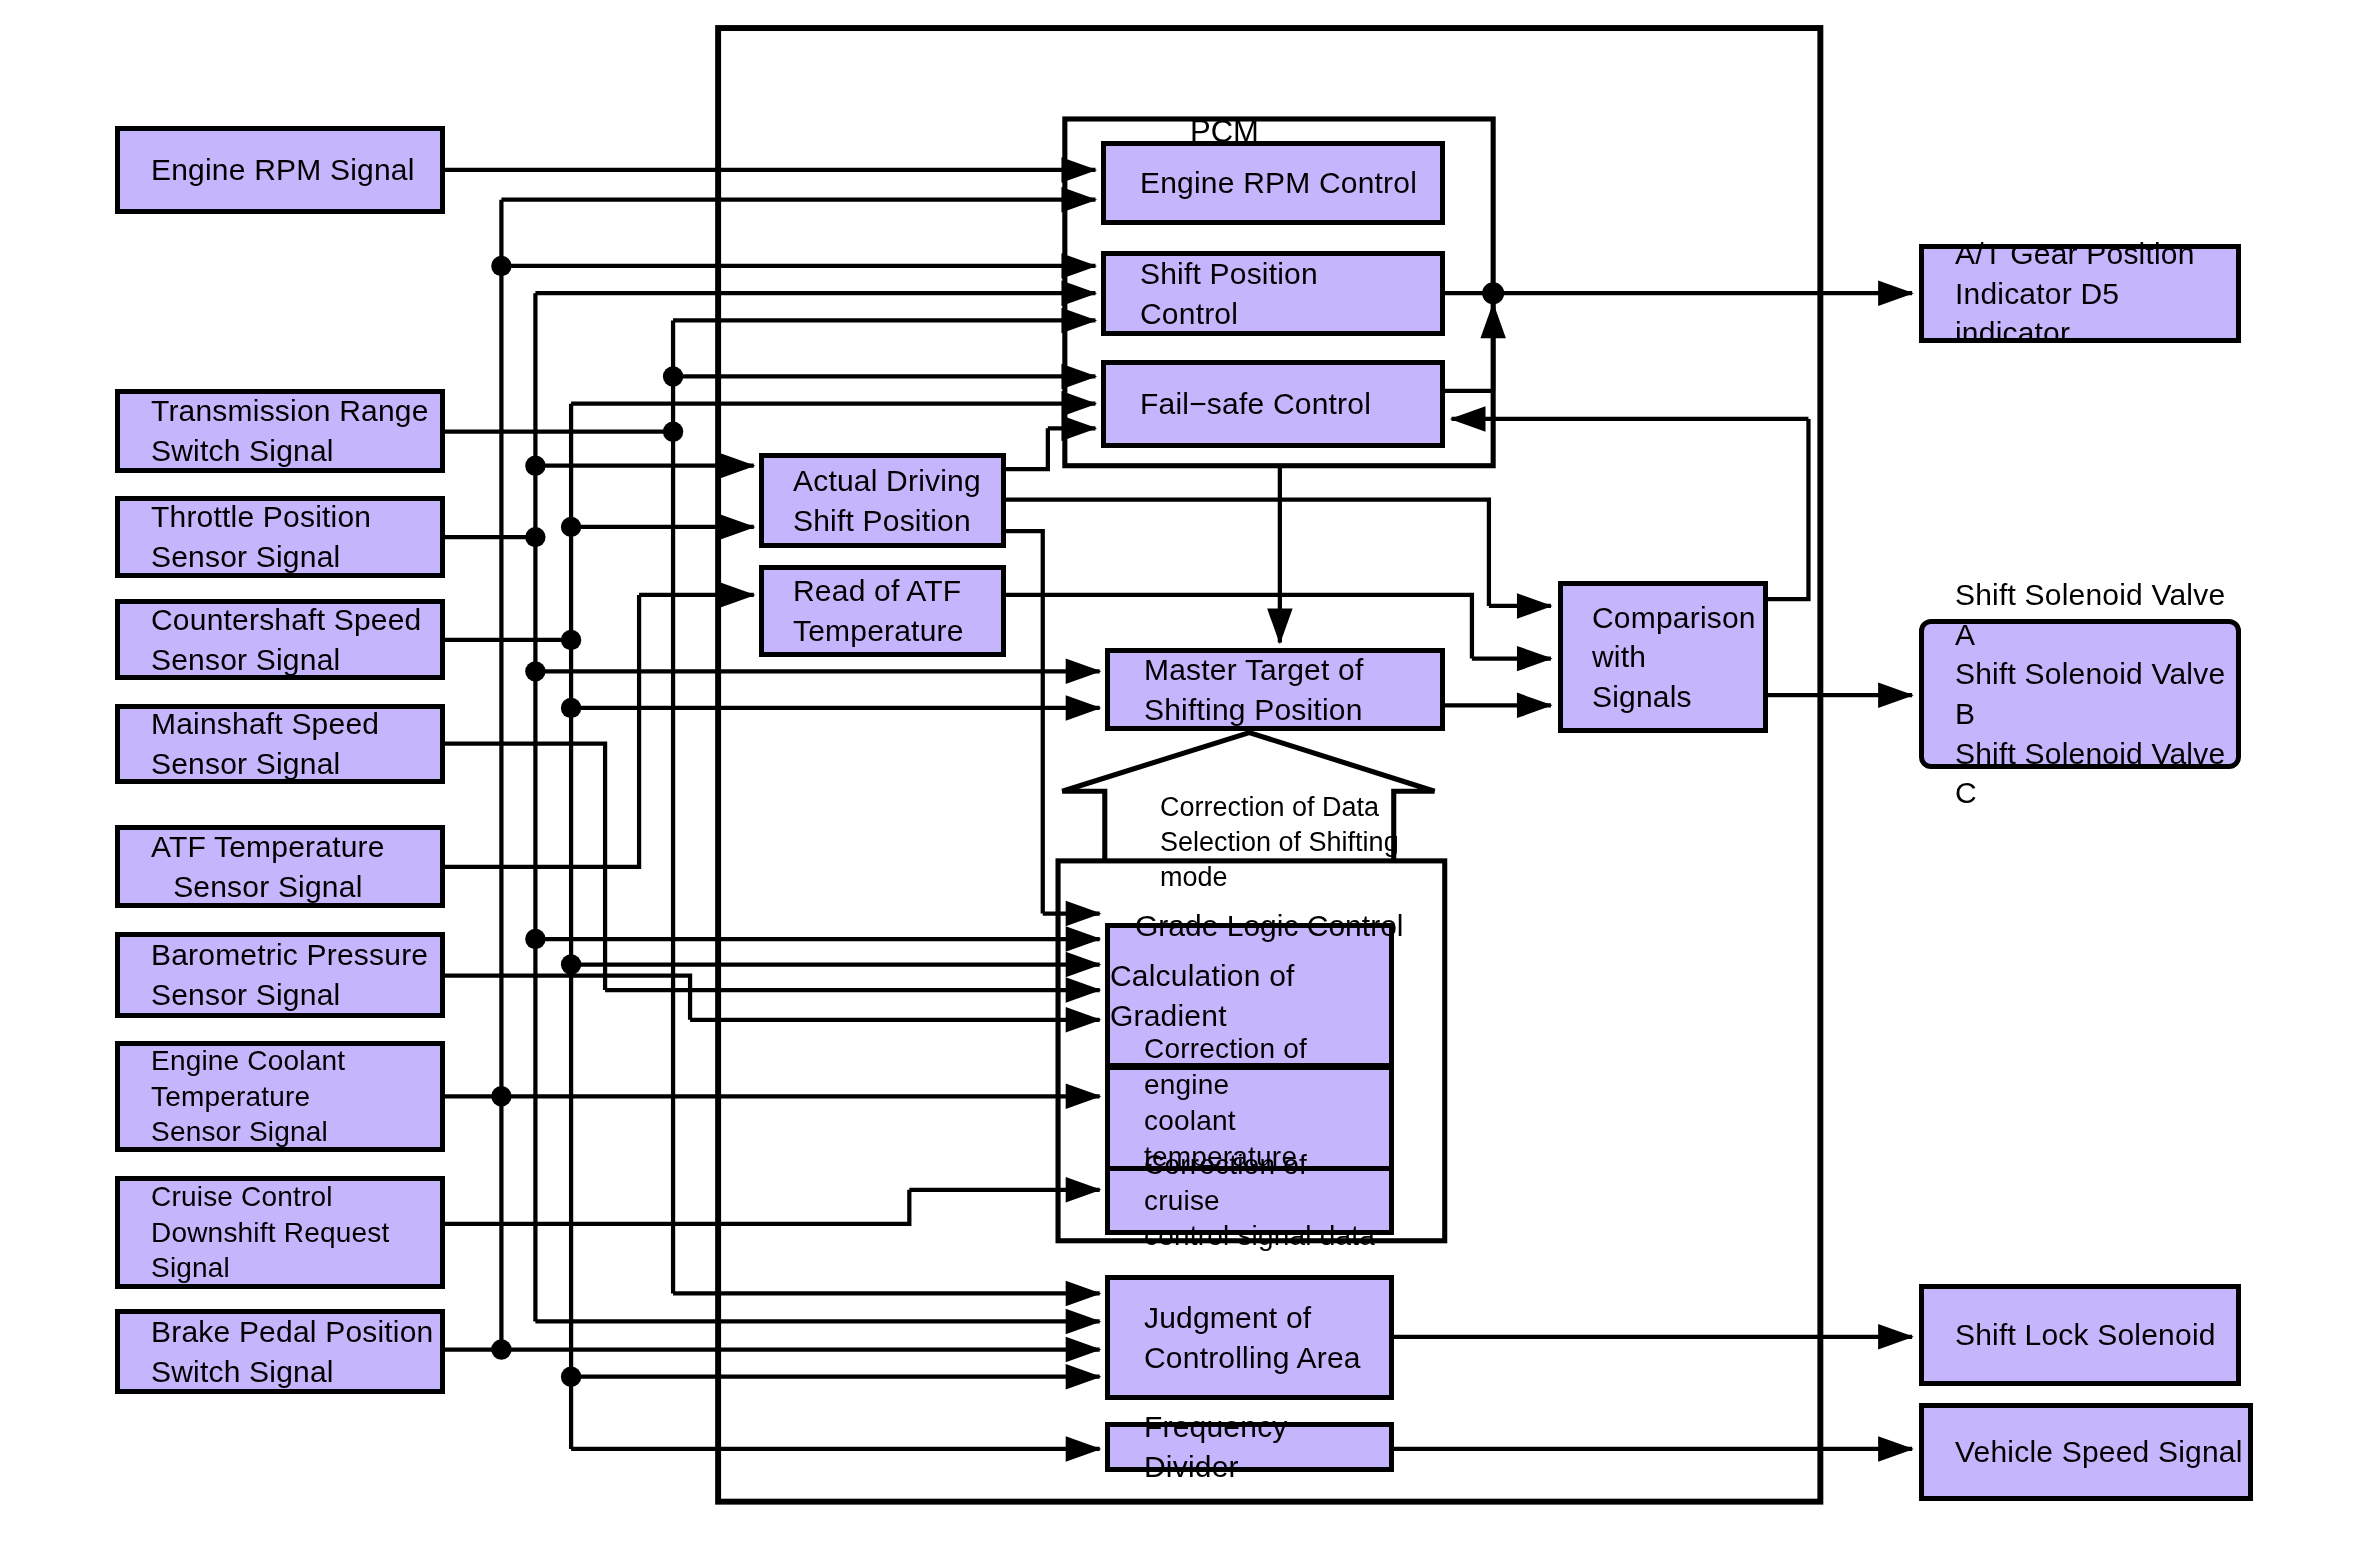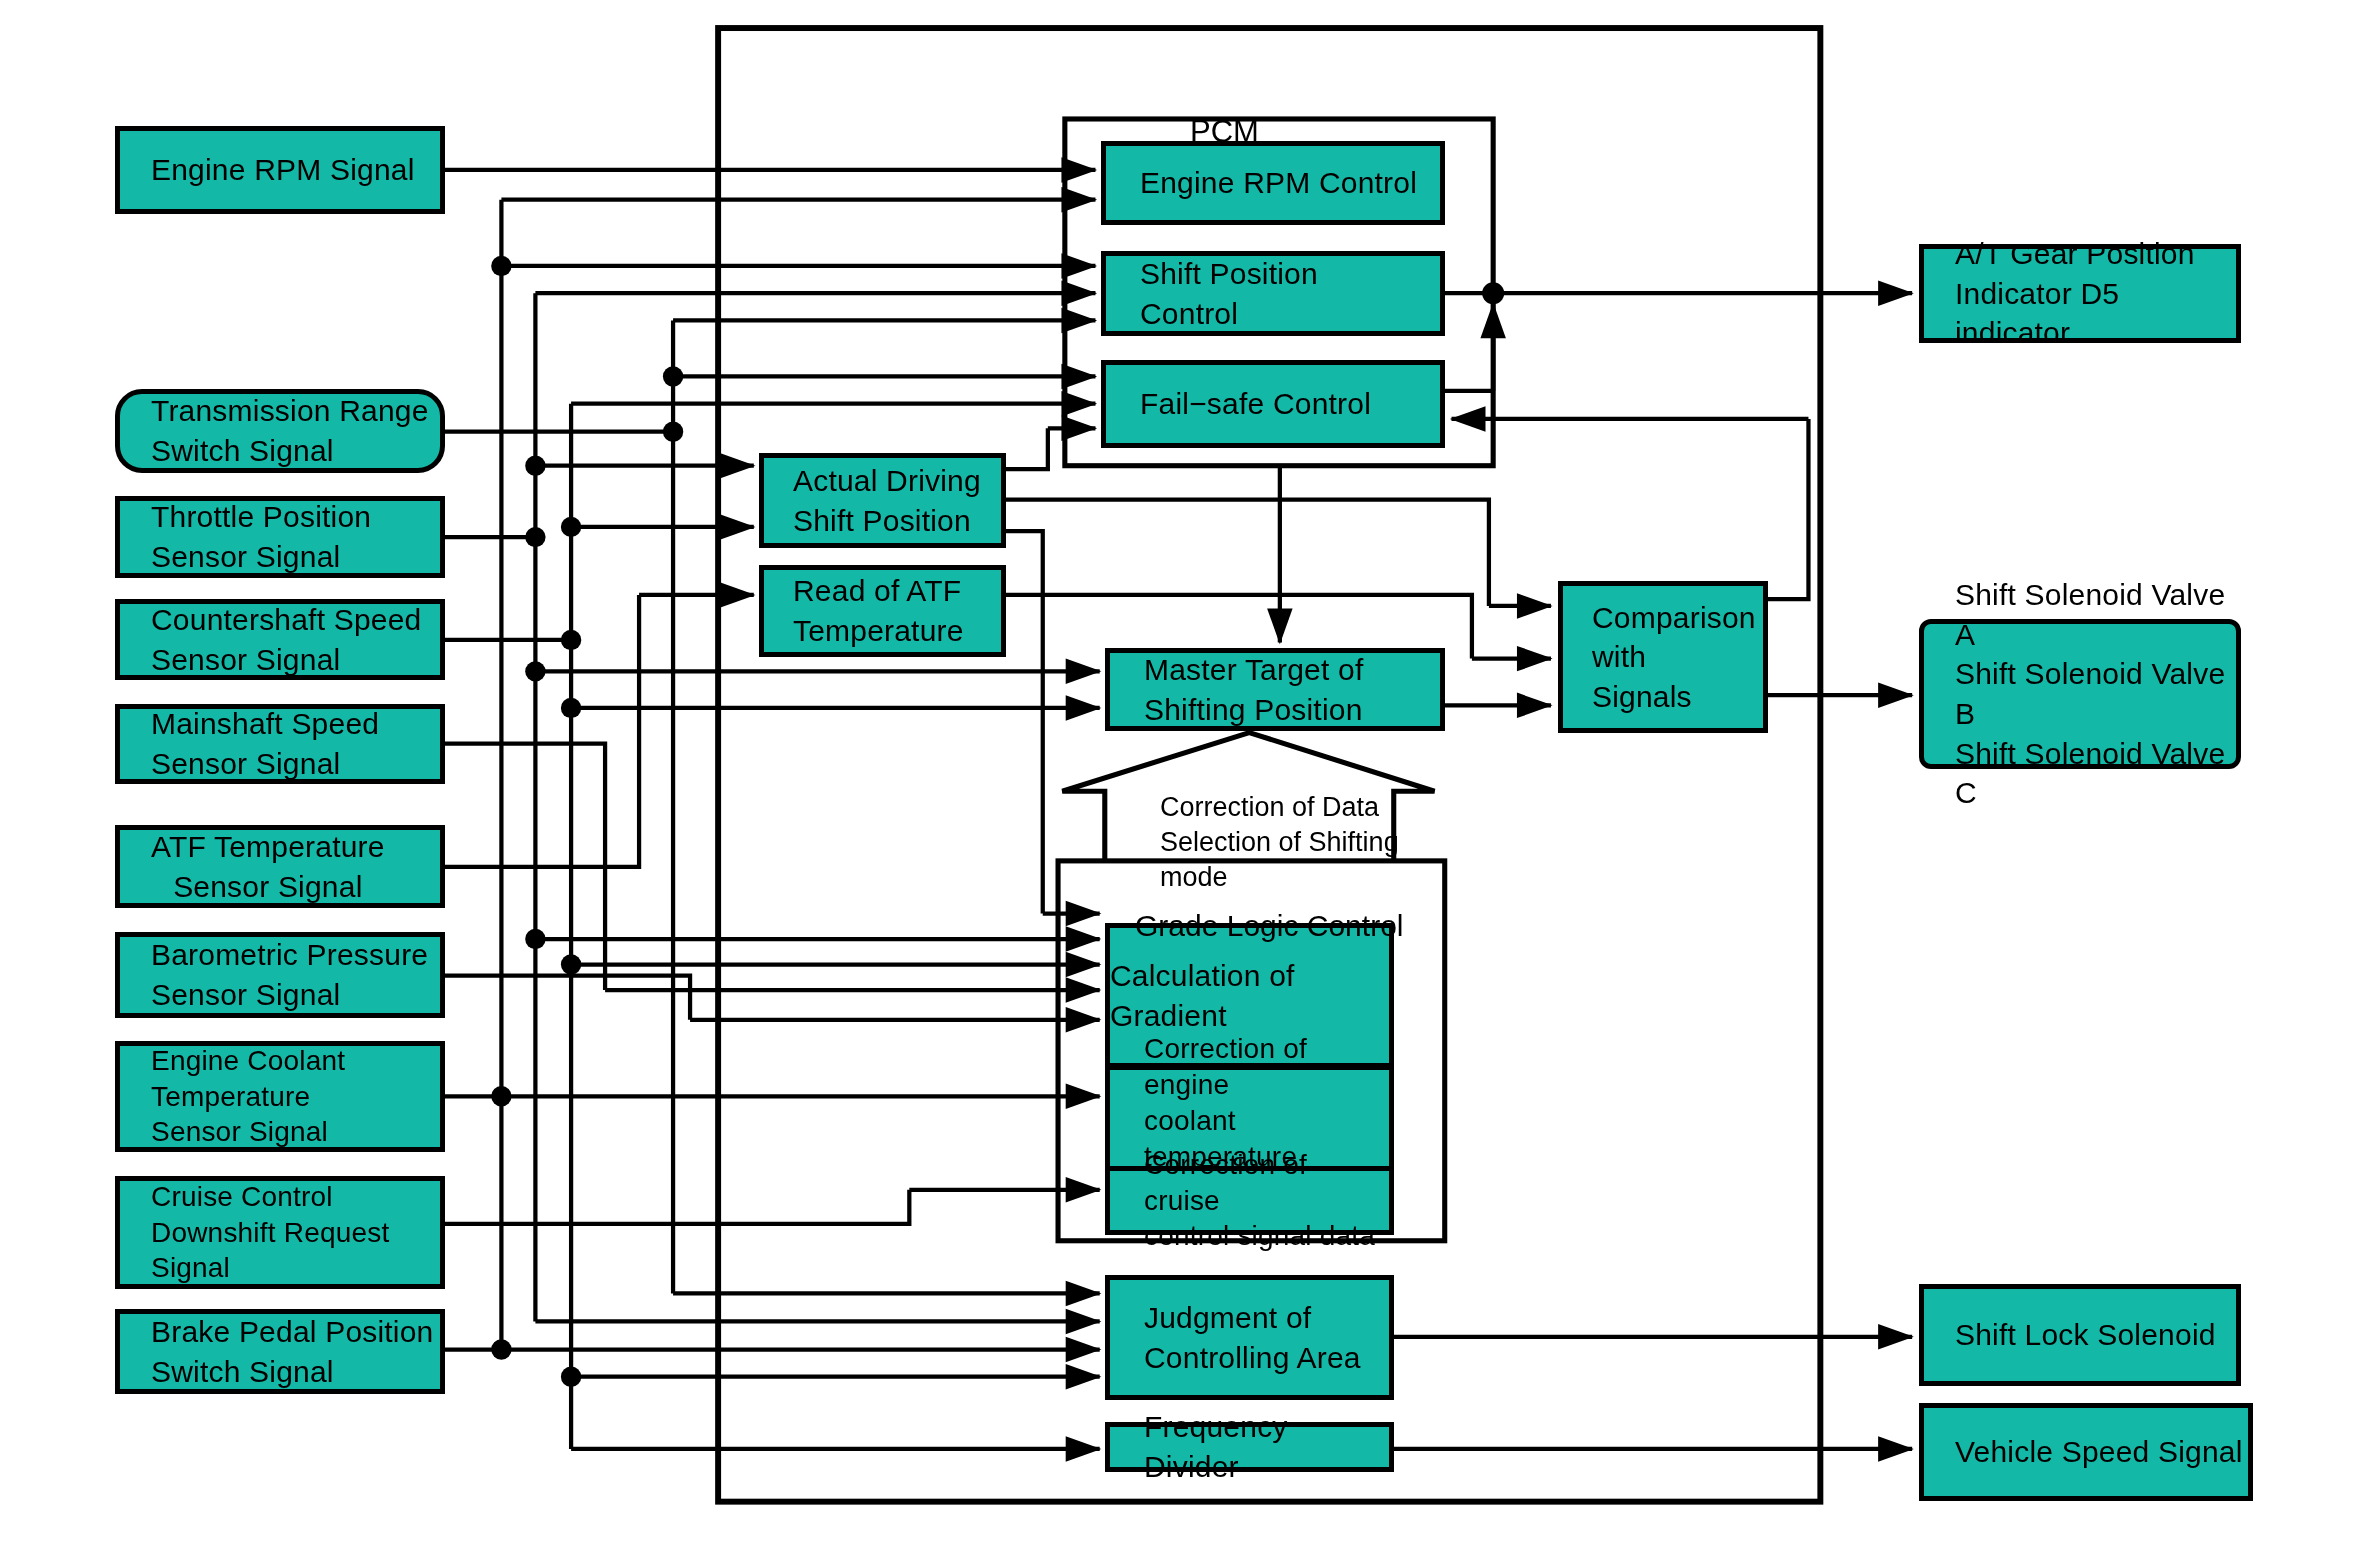--- a/index.html
+++ b/index.html
@@ -1,19 +1,19 @@
 <!DOCTYPE html>
 <html style="font-size:13.6px"><head>
 <meta charset="utf-8">
 <style>
   html,body{margin:0;padding:0;background:#ffffff;}
   #canvas{position:relative;width:2377px;height:1562px;background:#ffffff;
           font-family:"Liberation Sans","DejaVu Sans",sans-serif;color:#000;}
   svg.wires{position:absolute;left:0;top:0;z-index:1;}
-  .box{position:absolute;z-index:2;background:#14b8a6;border:5.1px solid #000;
+  .box{position:absolute;z-index:2;background:#c4b5fd;border:5.1px solid #000;
        display:flex;flex-direction:column;justify-content:center;align-items:flex-start;
        box-sizing:border-box;}
   .box-label{white-space:pre-line;font-size:30px;line-height:1.32;font-weight:400;
              letter-spacing:0.2px;}
   .small .box-label{font-size:28px;line-height:1.28;}
   .floating-label{position:absolute;z-index:3;background:transparent;white-space:pre-line;
                   font-size:30px;line-height:1.30;}
   .pcm-title{font-size:31px;}
 </style>
 </head>
@@ -119,21 +119,21 @@
     </g>
   </svg>
 
   <div class="floating-label pcm-title" style="left:1190px;top:72px;">
     <span>PCM</span>
   </div>
 
   <div class="box" style="left:115px;top:126px;width:330px;height:88px;padding-left:31px;">
     <div class="box-label">Engine RPM Signal</div>
   </div>
-  <div class="box" style="left:115px;top:389px;width:330px;height:84px;padding-left:31px;border-radius:27px;">
+  <div class="box" style="left:115px;top:389px;width:330px;height:84px;padding-left:31px;">
     <div class="box-label">Transmission Range
 Switch Signal</div>
   </div>
   <div class="box" style="left:115px;top:496px;width:330px;height:82px;padding-left:31px;">
     <div class="box-label">Throttle Position
 Sensor Signal</div>
   </div>
   <div class="box" style="left:115px;top:599px;width:330px;height:81px;padding-left:31px;">
     <div class="box-label">Countershaft Speed
 Sensor Signal</div>

